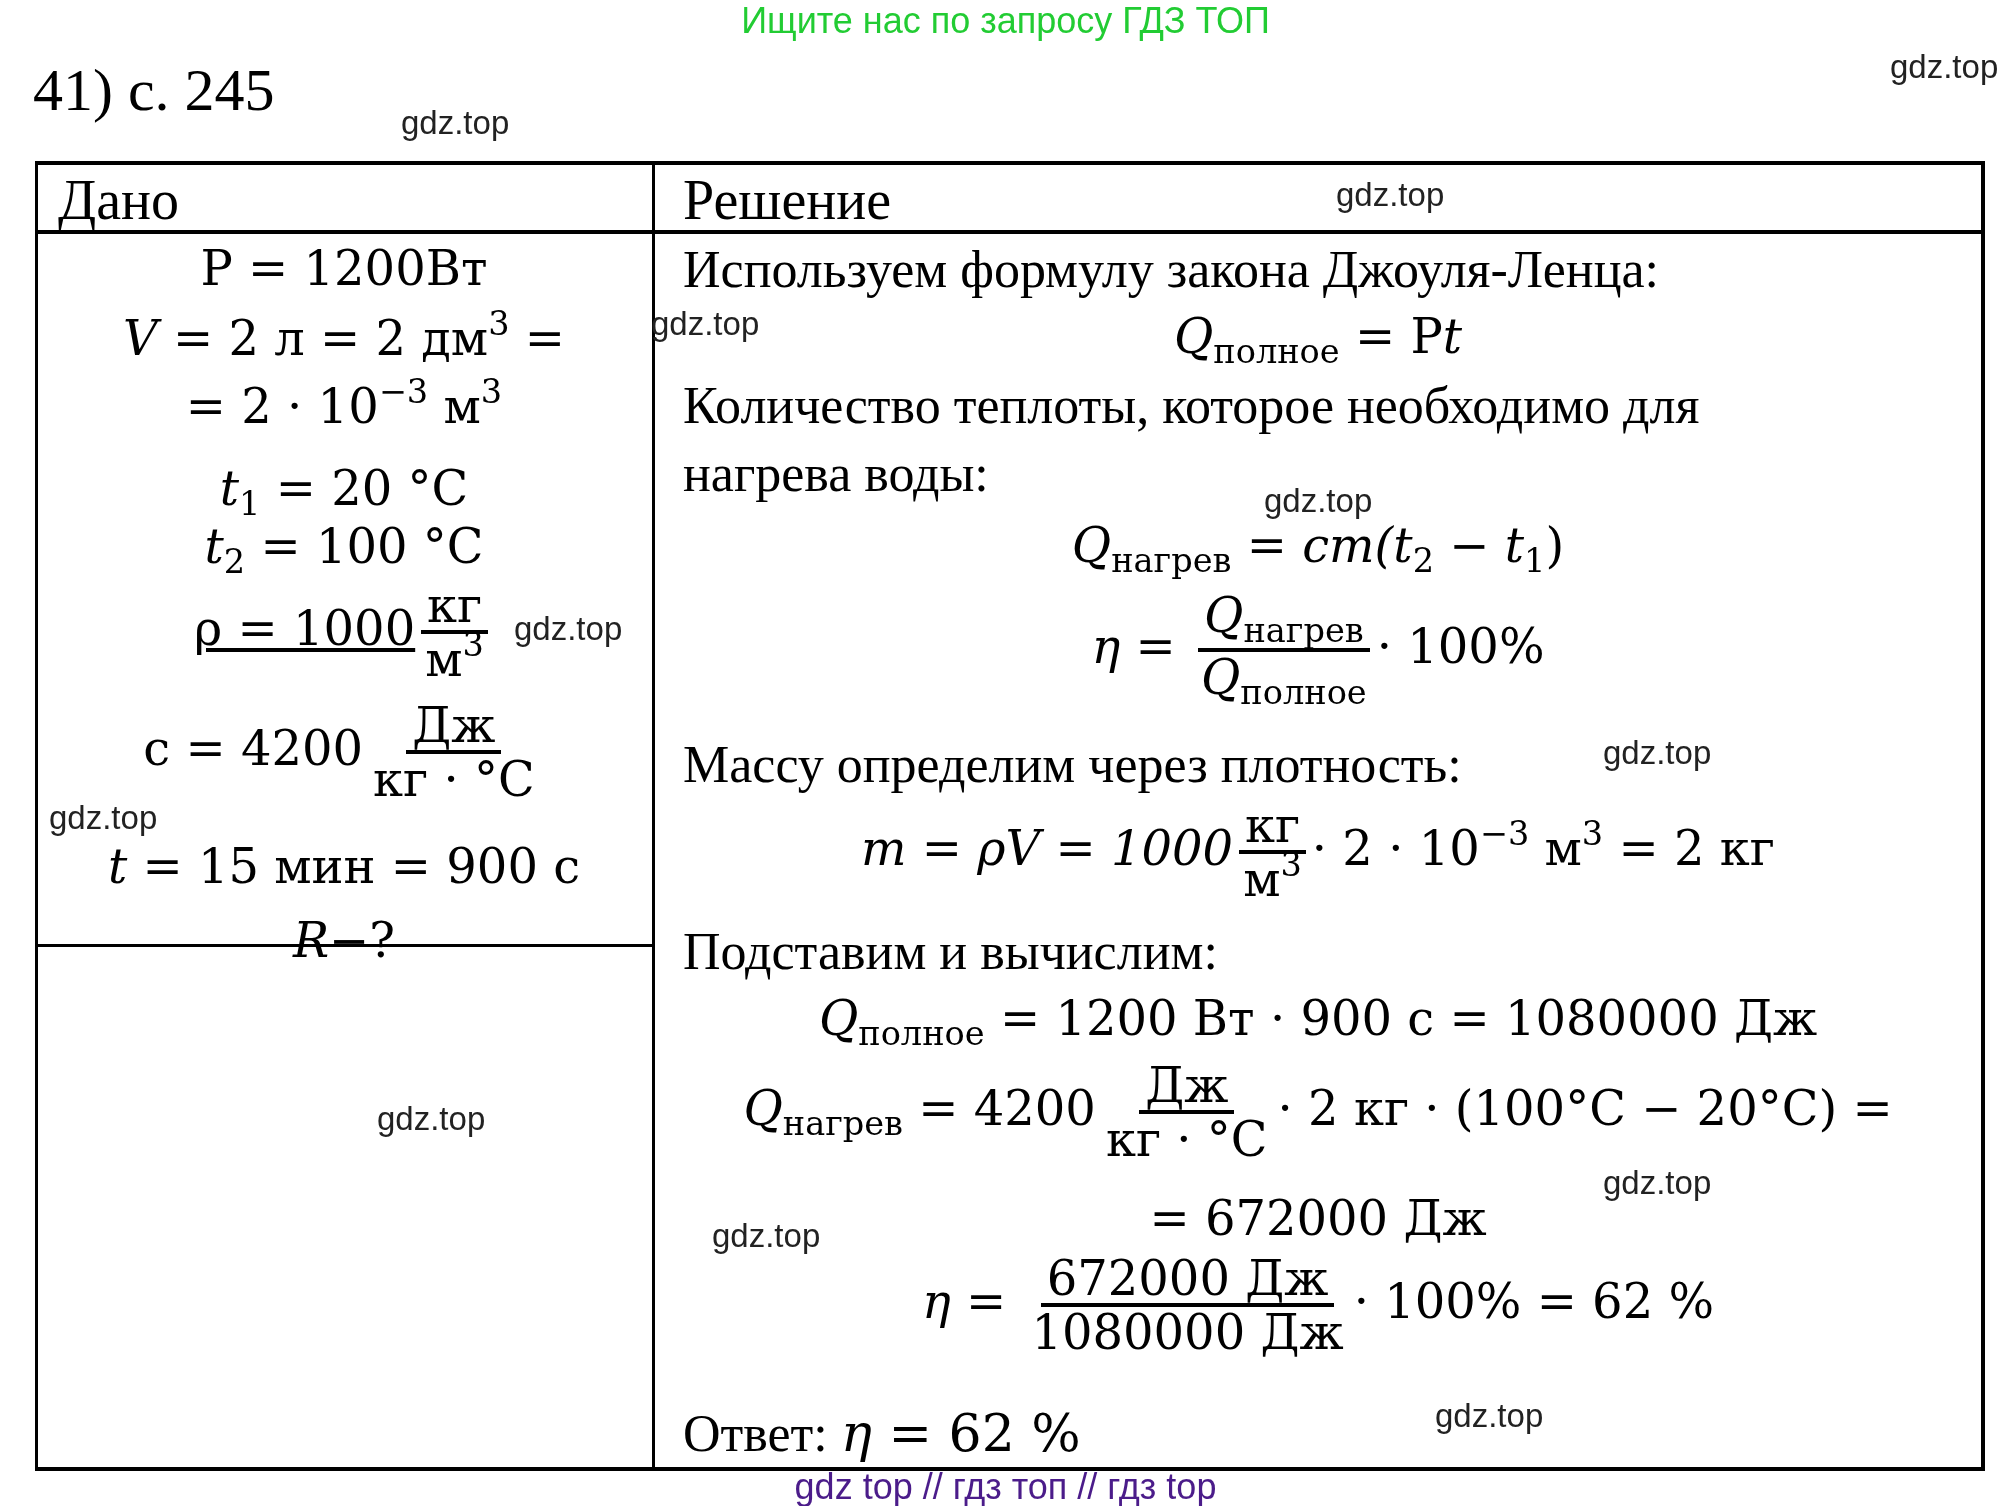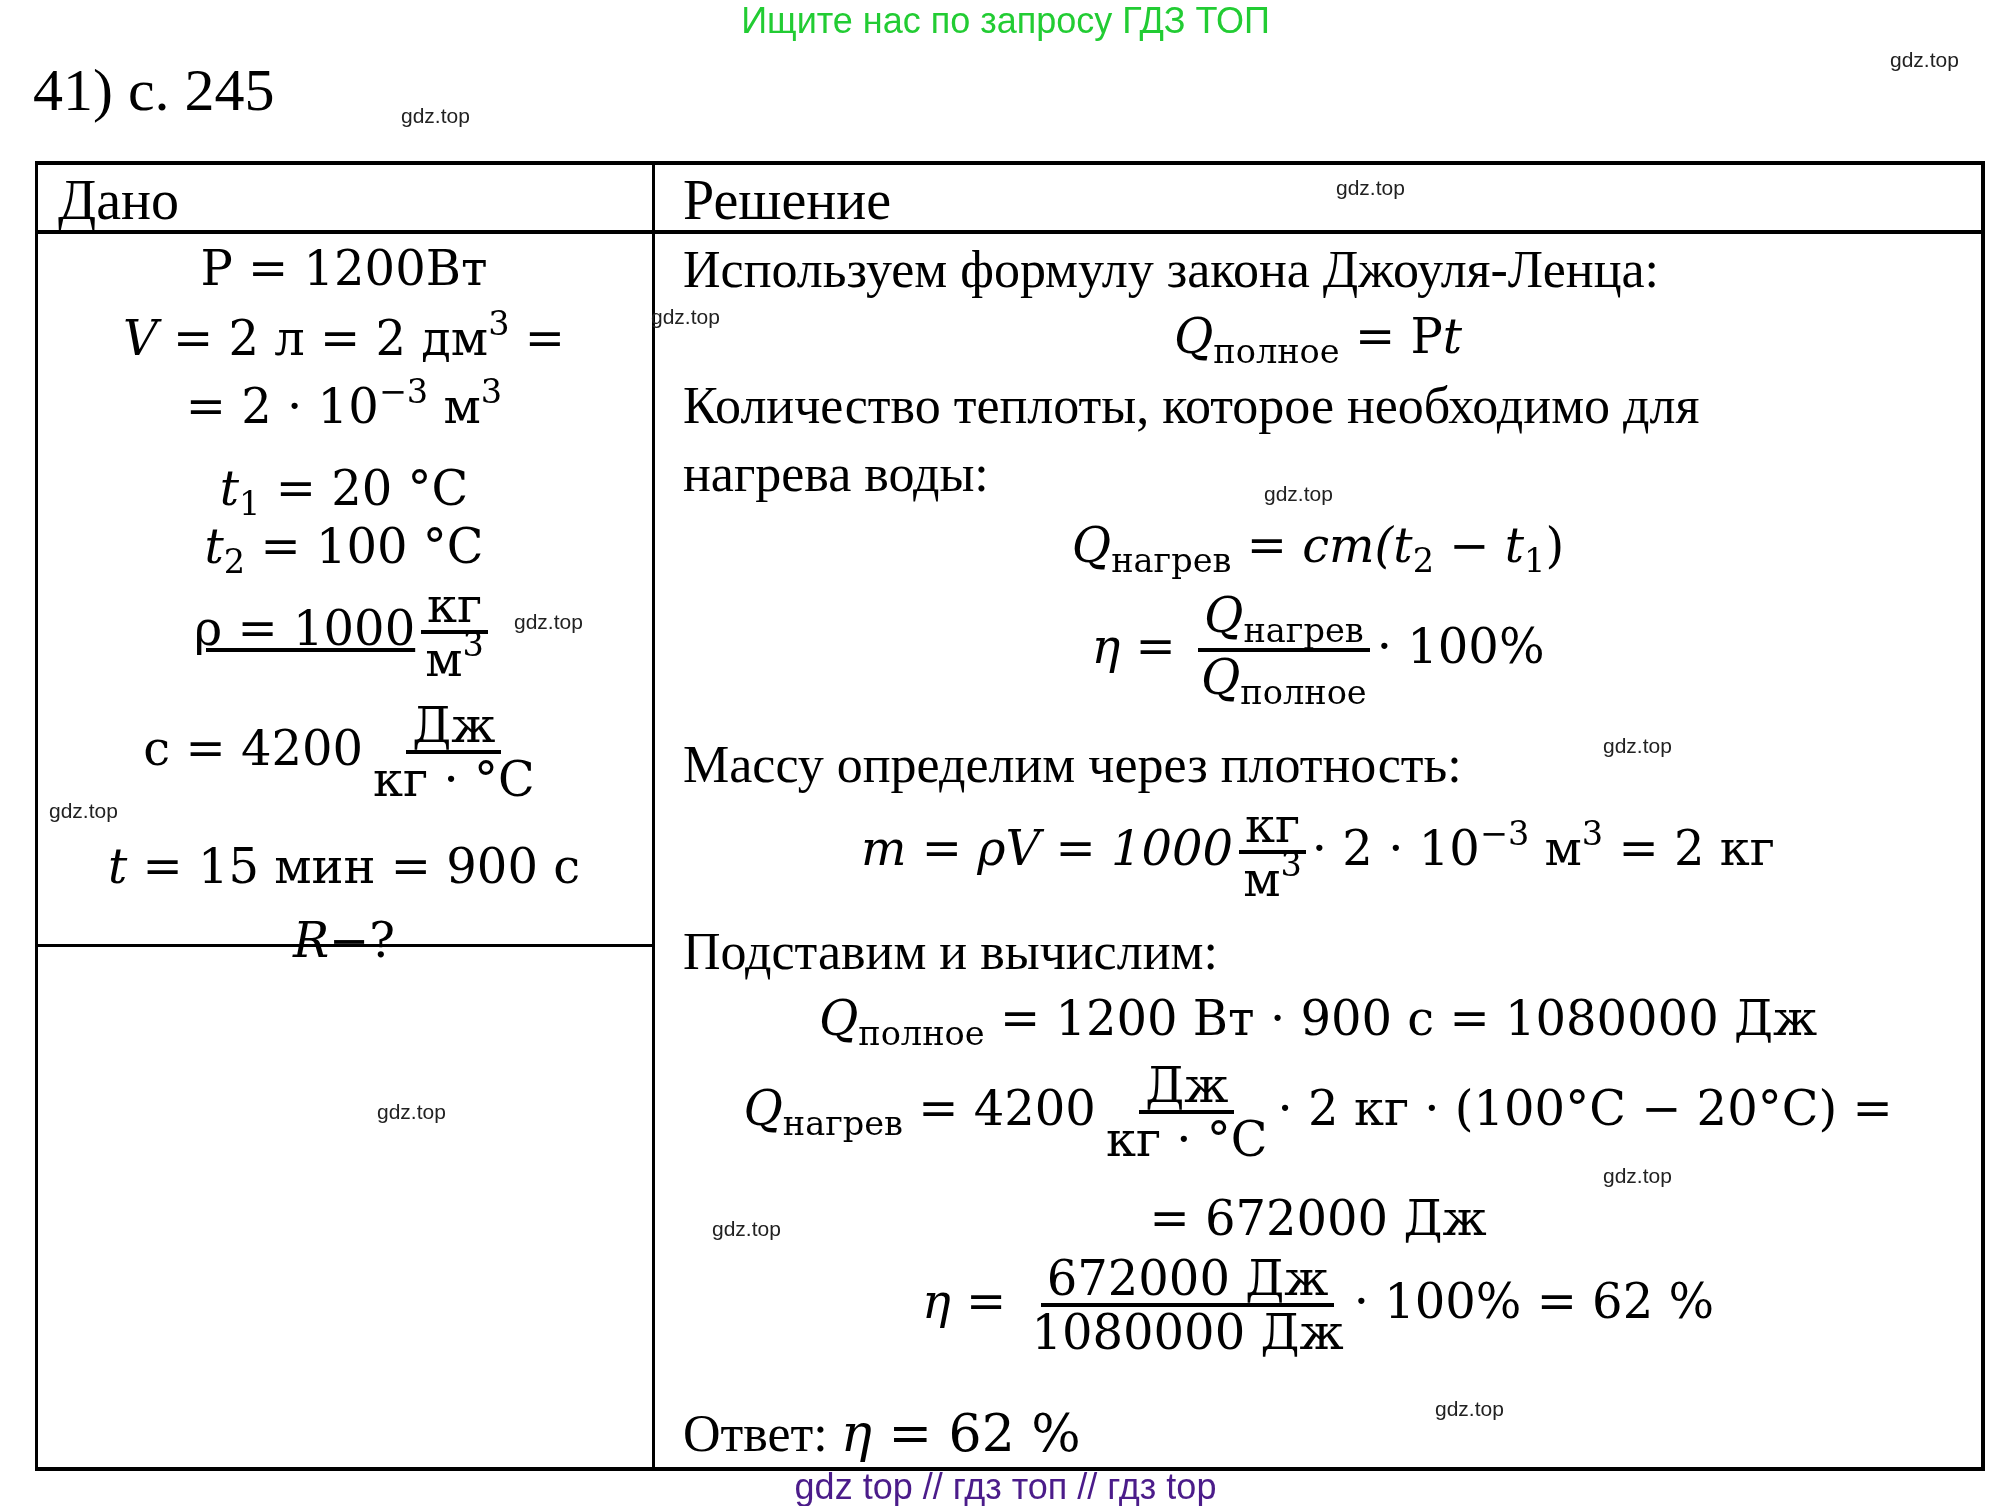--- a/index.html
+++ b/index.html
@@ -1,21 +1,21 @@
 <!DOCTYPE html>
 <html><head>
 <meta charset="utf-8">
 <style>
   html, body { margin:0; padding:0; background:#ffffff; }
   body { width:2011px; height:1506px; position:relative; overflow:hidden; color:#000; }
   .abs { position:absolute; white-space:nowrap; }
   .serif { font-family: "Liberation Serif", "DejaVu Serif", serif; }
   .math { font-family: "DejaVu Serif", "Liberation Serif", serif; }
   .sans { font-family: "Liberation Sans", "DejaVu Sans", sans-serif; }
-  .wm { font-family: "Liberation Sans", "DejaVu Sans", sans-serif; font-size:21px; color:#222; position:absolute; white-space:nowrap; }
+  .wm { font-family: "Liberation Sans", "DejaVu Sans", sans-serif; font-size:33px; color:#222; position:absolute; white-space:nowrap; }
   #promo { left:0; width:2011px; text-align:center; top:0px; font-size:36px; color:#22cc33; }
   #footer { left:0; width:2011px; text-align:center; top:1466px; font-size:36px; color:#4b1c8a; }
   #problem-num { left:33px; top:56px; font-size:60px; }
   .line { position:absolute; background:#000; }
   .hdr { font-size:56px; top:168px;text-align:center; }
   .given { position:absolute; left:37px; width:614px; text-align:center; font-size:48px; }
   .sol { position:absolute; font-size:52px; }
   .ctr { position:absolute; left:655px; width:1326px; text-align:center; font-size:48px; }
   i { font-style:italic; }
   sub { font-size:0.7em; vertical-align:-0.3em; }

